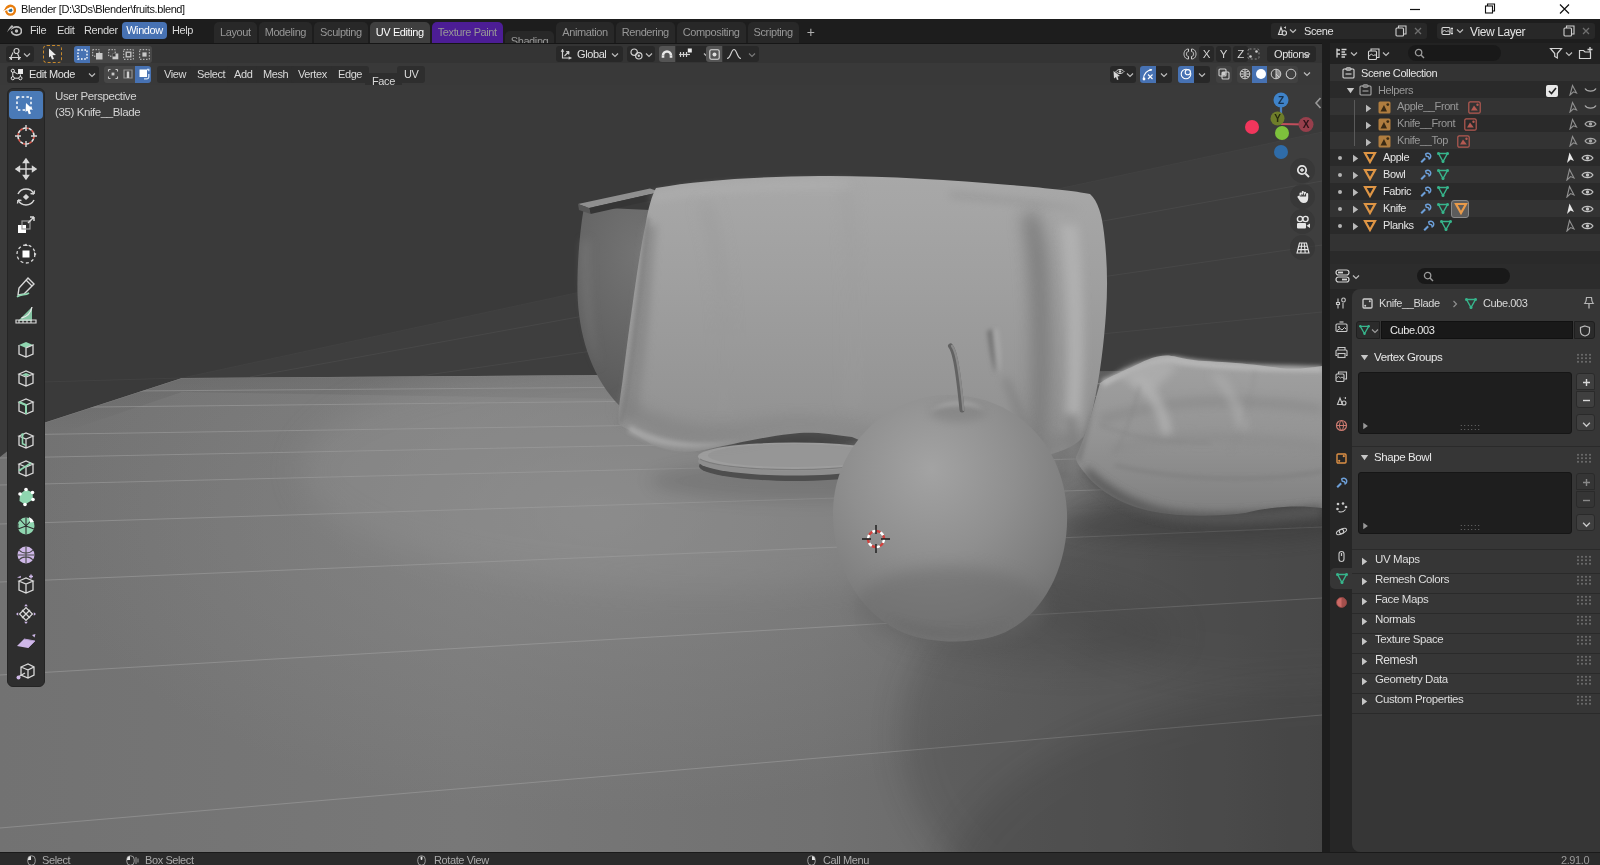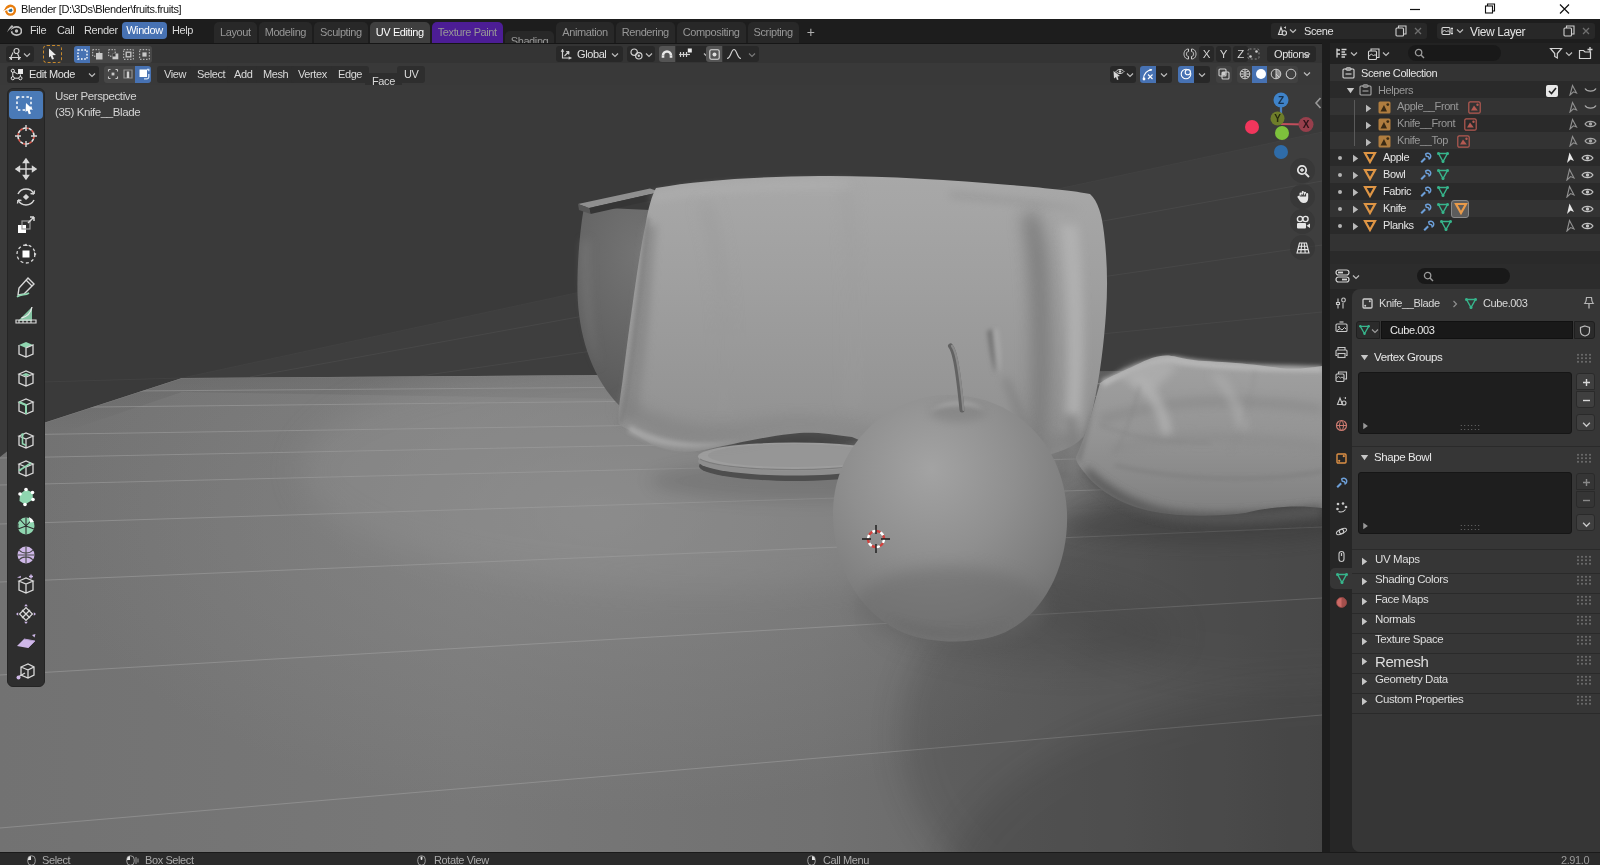--- a/index.html
+++ b/index.html
@@ -15,38 +15,38 @@
 <body>
 <div id="stage">
 
 <div class="abs" style="left:0;top:0;width:1600px;height:19px;background:#ffffff;">
   <svg class="abs" style="left:3px;top:3px" width="13" height="13" viewBox="0 0 13 13">
     <circle cx="7.5" cy="7.2" r="4.4" fill="none" stroke="#e87d0d" stroke-width="2.4"></circle>
     <circle cx="7.5" cy="7.2" r="1.9" fill="#2d6e93"></circle>
     <path d="M -0.5 9.0 L 5.5 4.6 L 9.0 5.6 Z" fill="#ffffff"></path>
     <path d="M 0.0 8.6 C 2.2 6.4 4.3 5.0 6.6 4.6 L 4.9 2.7 C 3.0 3.9 1.2 6.2 0.0 8.6 Z" fill="#e87d0d"></path>
   </svg>
-  <div class="abs tx" style="left:21px;top:2.5px;font-size:11px;color:#111;">Blender [D:\3Ds\Blender\fruits.fruits]</div>
+  <div class="abs tx" style="left:21px;top:2.5px;font-size:11px;color:#111;">Blender [D:\3Ds\Blender\fruits.blend]</div>
   <svg class="abs" style="left:1390px;top:0" width="210" height="19" viewBox="0 0 210 19">
     <line x1="20" y1="9.5" x2="30" y2="9.5" stroke="#111" stroke-width="1.2"></line>
     <rect x="95.5" y="6" width="7" height="7" fill="none" stroke="#111" stroke-width="1.1"></rect>
     <path d="M 97.5 6 L 97.5 4 L 104.5 4 L 104.5 11 L 102.5 11" fill="none" stroke="#111" stroke-width="1.1"></path>
     <path d="M 170 4.5 L 179 13.5 M 179 4.5 L 170 13.5" stroke="#111" stroke-width="1.2"></path>
   </svg>
 </div>
 
 <div class="abs" style="left:0;top:19px;width:1600px;height:24px;background:#1d1d1d;">
   <svg class="abs" style="left:7px;top:5px" width="15" height="13" viewBox="0 0 30 26">
     <ellipse cx="19" cy="14" rx="10" ry="8.2" fill="none" stroke="#bfbfbf" stroke-width="3.4"></ellipse>
     <circle cx="19" cy="14" r="3.4" fill="#bfbfbf"></circle>
     <path d="M 0 17 C 4 11 8 7.5 13 5.5 L 10 2 C 6.5 4.5 2.5 10 0 17 Z" fill="#bfbfbf"></path>
     <path d="M 1 18.5 L 11 9.5 L 16 11 Z" fill="#1d1d1d"></path>
   </svg>
   <div class="abs tx" style="left:30px;top:4.5px;font-size:11px;color:#d8d8d8;">File</div>
-  <div class="abs tx" style="left:57px;top:4.5px;font-size:11px;color:#d8d8d8;">Call</div>
+  <div class="abs tx" style="left:57px;top:4.5px;font-size:11px;color:#d8d8d8;">Edit</div>
   <div class="abs tx" style="left:84px;top:4.5px;font-size:11px;color:#d8d8d8;">Render</div>
   <div class="abs tx" style="left:122px;top:2.5px;width:45px;height:17px;background:#4772b3;border-radius:4px;text-align:center;line-height:17px;font-size:11px;color:#ffffff;">Window</div>
   <div class="abs tx" style="left:172px;top:4.5px;font-size:11px;color:#d8d8d8;">Help</div>
 </div>
 
 <div class="abs" style="left:214px;top:19px;height:24px;">
   <div class="row" style="height:24px;gap:2px;">
     <div class="tx" style="background:#282828;color:#979797;border-radius:5px 5px 0 0;height:21px;margin-top:3px;line-height:21px;padding:0 6px;font-size:11px;">Layout</div>
     <div class="tx" style="background:#282828;color:#979797;border-radius:5px 5px 0 0;height:21px;margin-top:3px;line-height:21px;padding:0 6px;font-size:11px;">Modeling</div>
     <div class="tx" style="background:#282828;color:#979797;border-radius:5px 5px 0 0;height:21px;margin-top:3px;line-height:21px;padding:0 6px;font-size:11px;">Sculpting</div>
@@ -1162,21 +1162,21 @@
   <div class="abs" style="left:22px;top:285px;width:248px;height:1px;background:#2a2a2a;"></div>
   <svg class="abs" style="left:31px;top:293px" width="7" height="9" viewBox="0 0 7 9">
         <path d="M1 0.8 L6.2 4.5 L1 8.2 Z" fill="#c7c7c7"></path>
       </svg>
   <div class="abs tx" style="left:45px;top:289px;font-size:11.5px;color:#dddddd;">UV Maps</div>
   <div class="abs" style="left:246px;top:291px;width:16px;height:10px;opacity:0.55;background-image:radial-gradient(#909090 0.9px, transparent 1px);background-size:4px 3.5px;"></div>
   <div class="abs" style="left:22px;top:309px;width:248px;height:1px;background:#2a2a2a;"></div>
   <svg class="abs" style="left:31px;top:313px" width="7" height="9" viewBox="0 0 7 9">
         <path d="M1 0.8 L6.2 4.5 L1 8.2 Z" fill="#c7c7c7"></path>
       </svg>
-  <div class="abs tx" style="left:45px;top:309px;font-size:11.5px;color:#dddddd;">Shading Colors</div>
+  <div class="abs tx" style="left:45px;top:309px;font-size:11.5px;color:#dddddd;">Remesh Colors</div>
   <div class="abs" style="left:246px;top:311px;width:16px;height:10px;opacity:0.55;background-image:radial-gradient(#909090 0.9px, transparent 1px);background-size:4px 3.5px;"></div>
   <div class="abs" style="left:22px;top:329px;width:248px;height:1px;background:#2a2a2a;"></div>
   <svg class="abs" style="left:31px;top:333px" width="7" height="9" viewBox="0 0 7 9">
         <path d="M1 0.8 L6.2 4.5 L1 8.2 Z" fill="#c7c7c7"></path>
       </svg>
   <div class="abs tx" style="left:45px;top:329px;font-size:11.5px;color:#dddddd;">Face Maps</div>
   <div class="abs" style="left:246px;top:331px;width:16px;height:10px;opacity:0.55;background-image:radial-gradient(#909090 0.9px, transparent 1px);background-size:4px 3.5px;"></div>
   <div class="abs" style="left:22px;top:349px;width:248px;height:1px;background:#2a2a2a;"></div>
   <svg class="abs" style="left:31px;top:353px" width="7" height="9" viewBox="0 0 7 9">
         <path d="M1 0.8 L6.2 4.5 L1 8.2 Z" fill="#c7c7c7"></path>
@@ -1186,21 +1186,21 @@
   <div class="abs" style="left:22px;top:369px;width:248px;height:1px;background:#2a2a2a;"></div>
   <svg class="abs" style="left:31px;top:373px" width="7" height="9" viewBox="0 0 7 9">
         <path d="M1 0.8 L6.2 4.5 L1 8.2 Z" fill="#c7c7c7"></path>
       </svg>
   <div class="abs tx" style="left:45px;top:369px;font-size:11.5px;color:#dddddd;">Texture Space</div>
   <div class="abs" style="left:246px;top:371px;width:16px;height:10px;opacity:0.55;background-image:radial-gradient(#909090 0.9px, transparent 1px);background-size:4px 3.5px;"></div>
   <div class="abs" style="left:22px;top:389px;width:248px;height:1px;background:#2a2a2a;"></div>
   <svg class="abs" style="left:31px;top:393px" width="7" height="9" viewBox="0 0 7 9">
         <path d="M1 0.8 L6.2 4.5 L1 8.2 Z" fill="#c7c7c7"></path>
       </svg>
-  <div class="abs tx" style="left:45px;top:389px;font-size:15px;color:#dddddd;">Remesh</div>
+  <div class="abs tx" style="left:45px;top:389px;font-size:12px;color:#dddddd;">Remesh</div>
   <div class="abs" style="left:246px;top:391px;width:16px;height:10px;opacity:0.55;background-image:radial-gradient(#909090 0.9px, transparent 1px);background-size:4px 3.5px;"></div>
   <div class="abs" style="left:22px;top:409px;width:248px;height:1px;background:#2a2a2a;"></div>
   <svg class="abs" style="left:31px;top:413px" width="7" height="9" viewBox="0 0 7 9">
         <path d="M1 0.8 L6.2 4.5 L1 8.2 Z" fill="#c7c7c7"></path>
       </svg>
   <div class="abs tx" style="left:45px;top:409px;font-size:11.5px;color:#dddddd;">Geometry Data</div>
   <div class="abs" style="left:246px;top:411px;width:16px;height:10px;opacity:0.55;background-image:radial-gradient(#909090 0.9px, transparent 1px);background-size:4px 3.5px;"></div>
   <div class="abs" style="left:22px;top:429px;width:248px;height:1px;background:#2a2a2a;"></div>
   <svg class="abs" style="left:31px;top:433px" width="7" height="9" viewBox="0 0 7 9">
         <path d="M1 0.8 L6.2 4.5 L1 8.2 Z" fill="#c7c7c7"></path>

